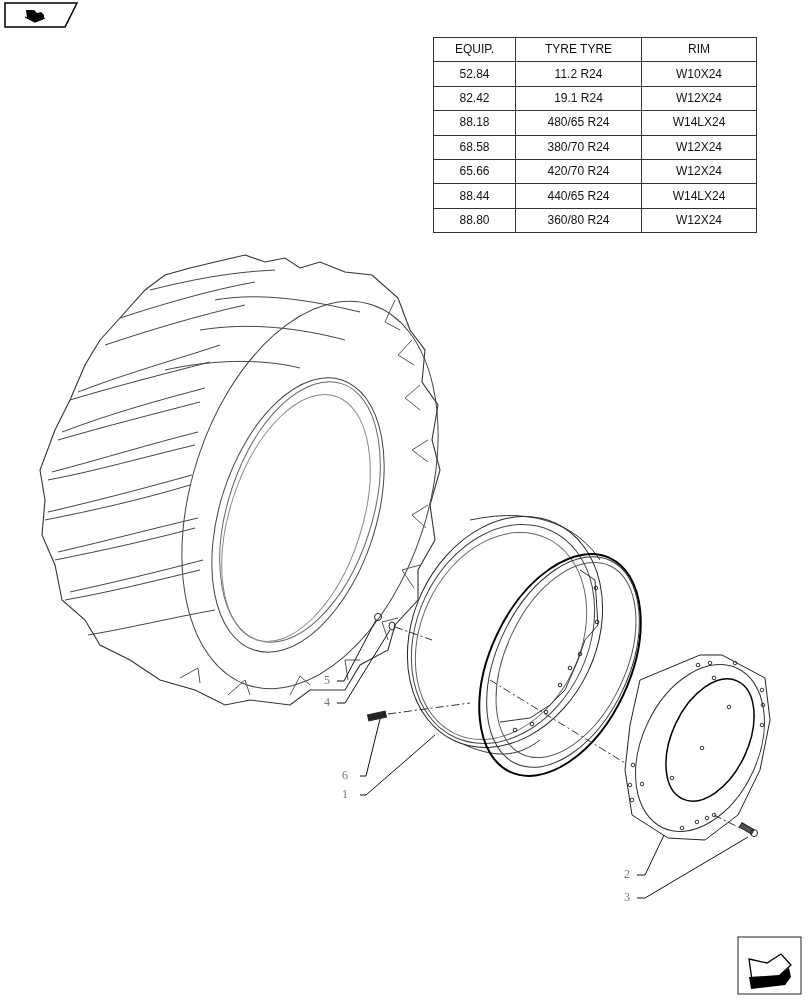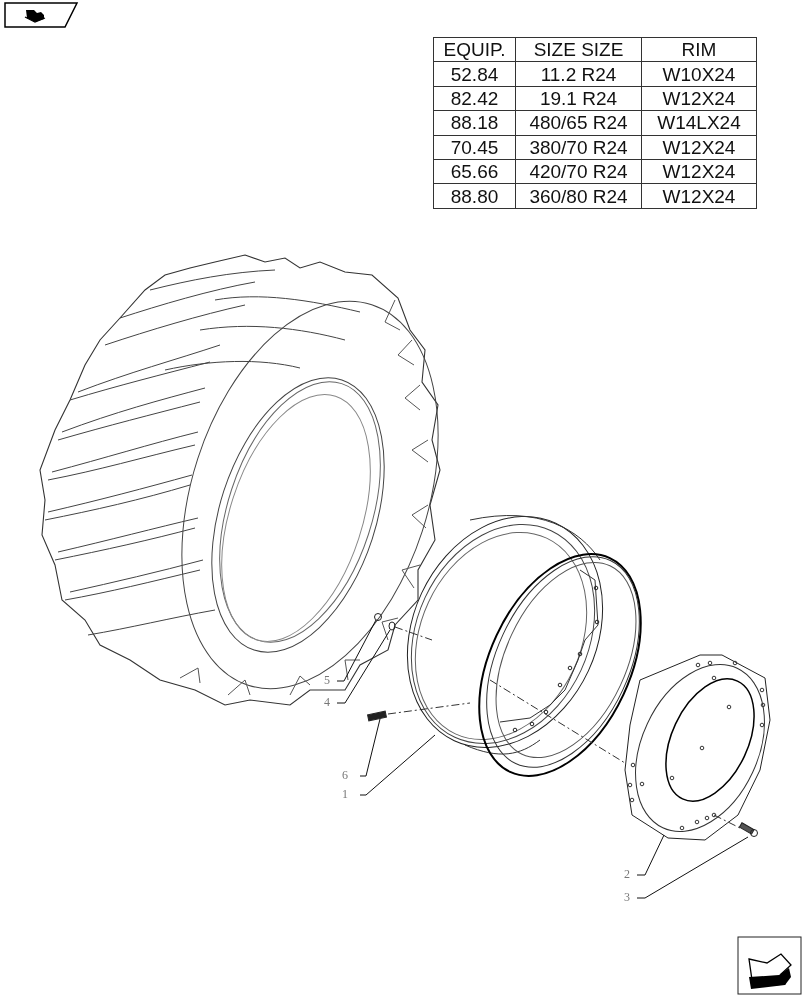--- a/index.html
+++ b/index.html
@@ -1,18 +1,18 @@
 <!DOCTYPE html>
 <html><head>
 <meta charset="utf-8">
 <style>
   html, body { margin:0; padding:0; background:#ffffff; }
   body { width:812px; height:1000px; position:relative; overflow:hidden; font-family:"Liberation Sans", sans-serif; }
   .nav-tab { position:absolute; left:0; top:0; width:80px; height:30px; }
-  .spec-table { position:absolute; left:433px; top:37px; border-collapse:collapse; font-family:"Liberation Sans", sans-serif; font-size:19px; color:#111; }
+  .spec-table { position:absolute; left:433px; top:37px; border-collapse:collapse; font-family:"Liberation Sans", sans-serif; font-size:12px; color:#111; }
   .spec-table th, .spec-table td { border:1px solid #333; text-align:center; height:23.4px; padding:0; font-weight:normal; line-height:23px; }
   .spec-table .c1 { width:81px; }
   .spec-table .c2 { width:125px; }
   .spec-table .c3 { width:114px;margin-top:34px; }
   .drawing { position:absolute; left:0; top:0; width:812px; height:1000px; }
   .callout { position:absolute; font-family:"Liberation Serif", serif; font-size:12px; color:#777; line-height:12px; }
   .next-btn { position:absolute; left:735px; top:935px; width:70px; height:60px; }
 </style>
 </head>
 <body>
@@ -22,49 +22,54 @@
     <polygon points="5,3 77,3 65,27 5,27" fill="#fff" stroke="#000" stroke-width="1.5"></polygon>
     <path d="M26,10 L34,10 L37,13 L41,12 L44,15 L44,19 L35,22 L27,18 Z" fill="#000"></path>
     <path d="M25,17 L35,22 L45,18" fill="none" stroke="#000" stroke-width="1.3"></path>
   </svg>
 </div>
 
 <table class="spec-table">
   <thead>
     <tr>
       <th class="c1">EQUIP.</th>
-      <th class="c2">SIZE SIZE</th>
+      <th class="c2">TYRE TYRE</th>
       <th class="c3">RIM</th>
     </tr>
   </thead>
   <tbody>
     <tr>
       <td>52.84</td>
       <td>11.2 R24</td>
       <td>W10X24</td>
     </tr>
     <tr>
       <td>82.42</td>
       <td>19.1 R24</td>
       <td>W12X24</td>
     </tr>
     <tr>
       <td>88.18</td>
       <td>480/65 R24</td>
       <td>W14LX24</td>
     </tr>
     <tr>
-      <td>70.45</td>
+      <td>68.58</td>
       <td>380/70 R24</td>
       <td>W12X24</td>
     </tr>
     <tr>
       <td>65.66</td>
       <td>420/70 R24</td>
       <td>W12X24</td>
+    </tr>
+    <tr>
+      <td>88.44</td>
+      <td>440/65 R24</td>
+      <td>W14LX24</td>
     </tr>
     <tr>
       <td>88.80</td>
       <td>360/80 R24</td>
       <td>W12X24</td>
     </tr>
   </tbody>
 </table>
 
 <svg class="drawing" viewBox="0 0 812 1000" fill="none" stroke="#222" stroke-width="1">

